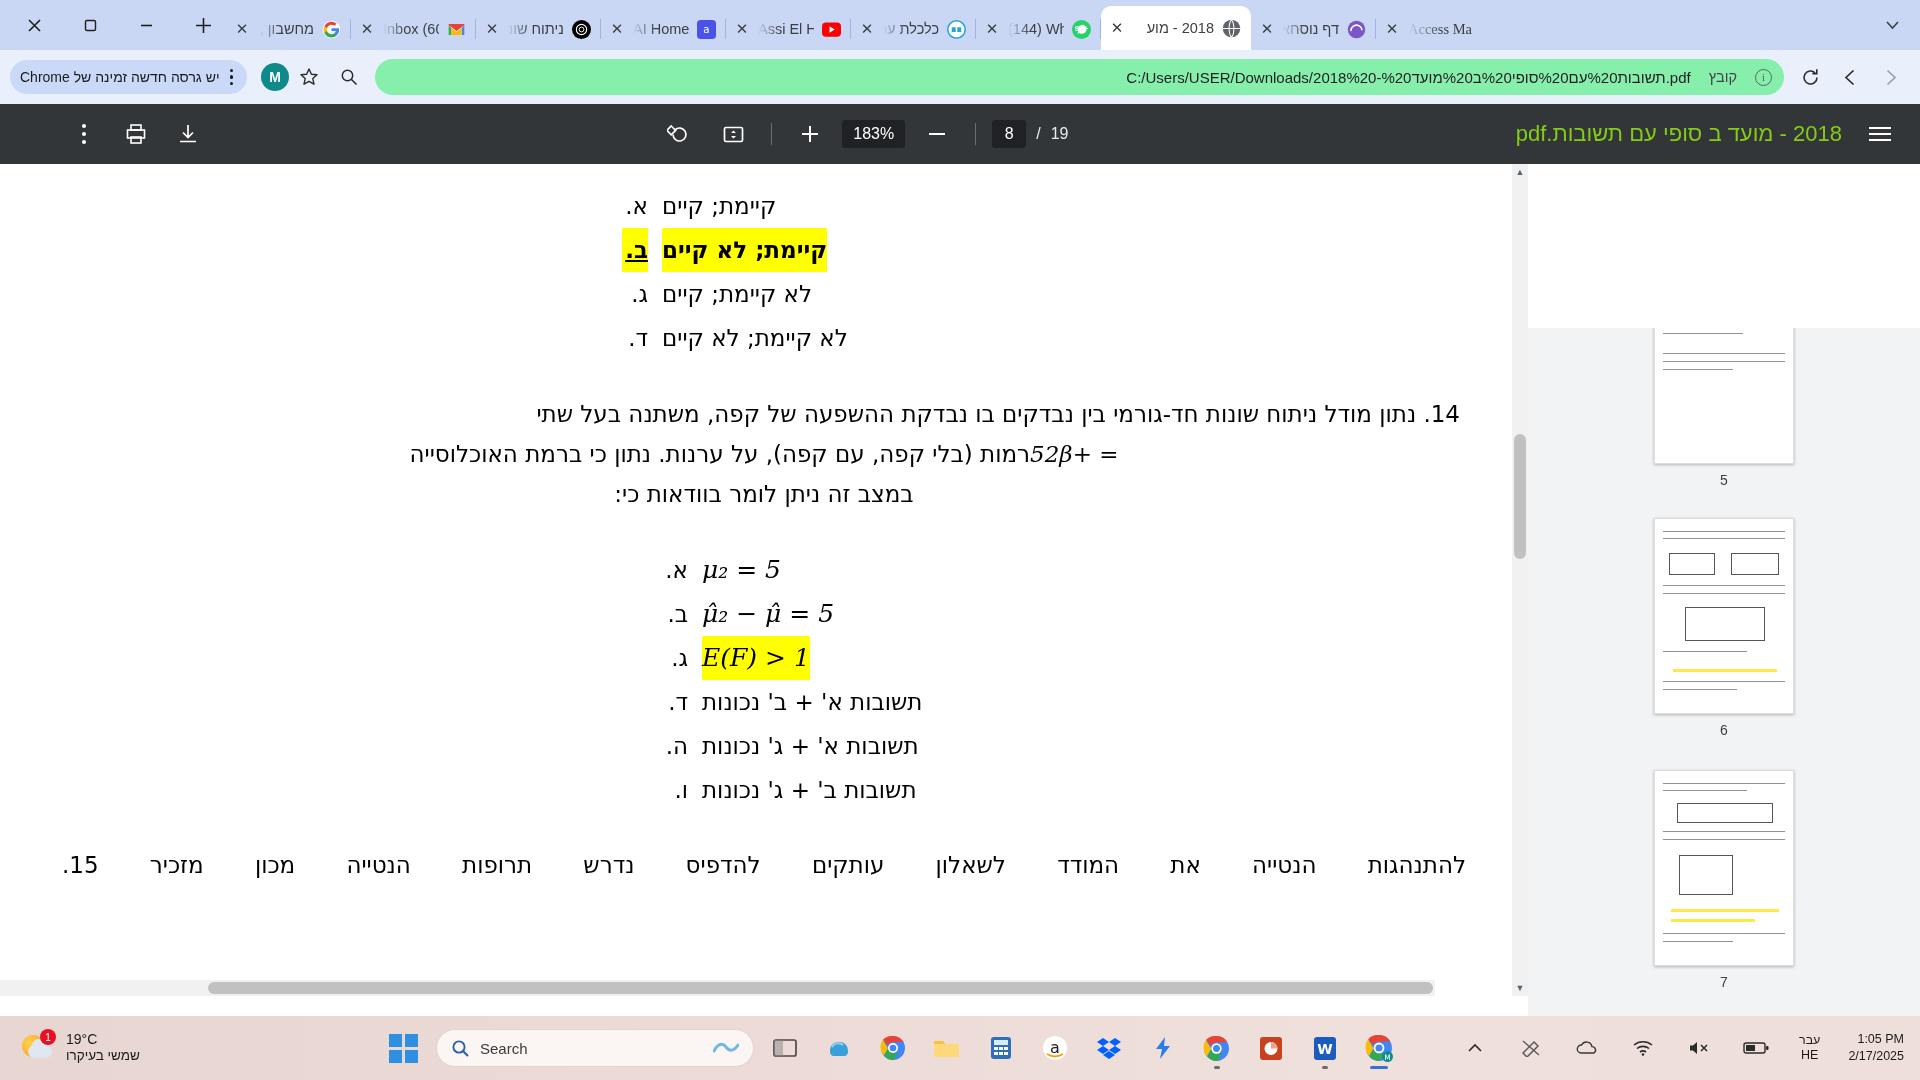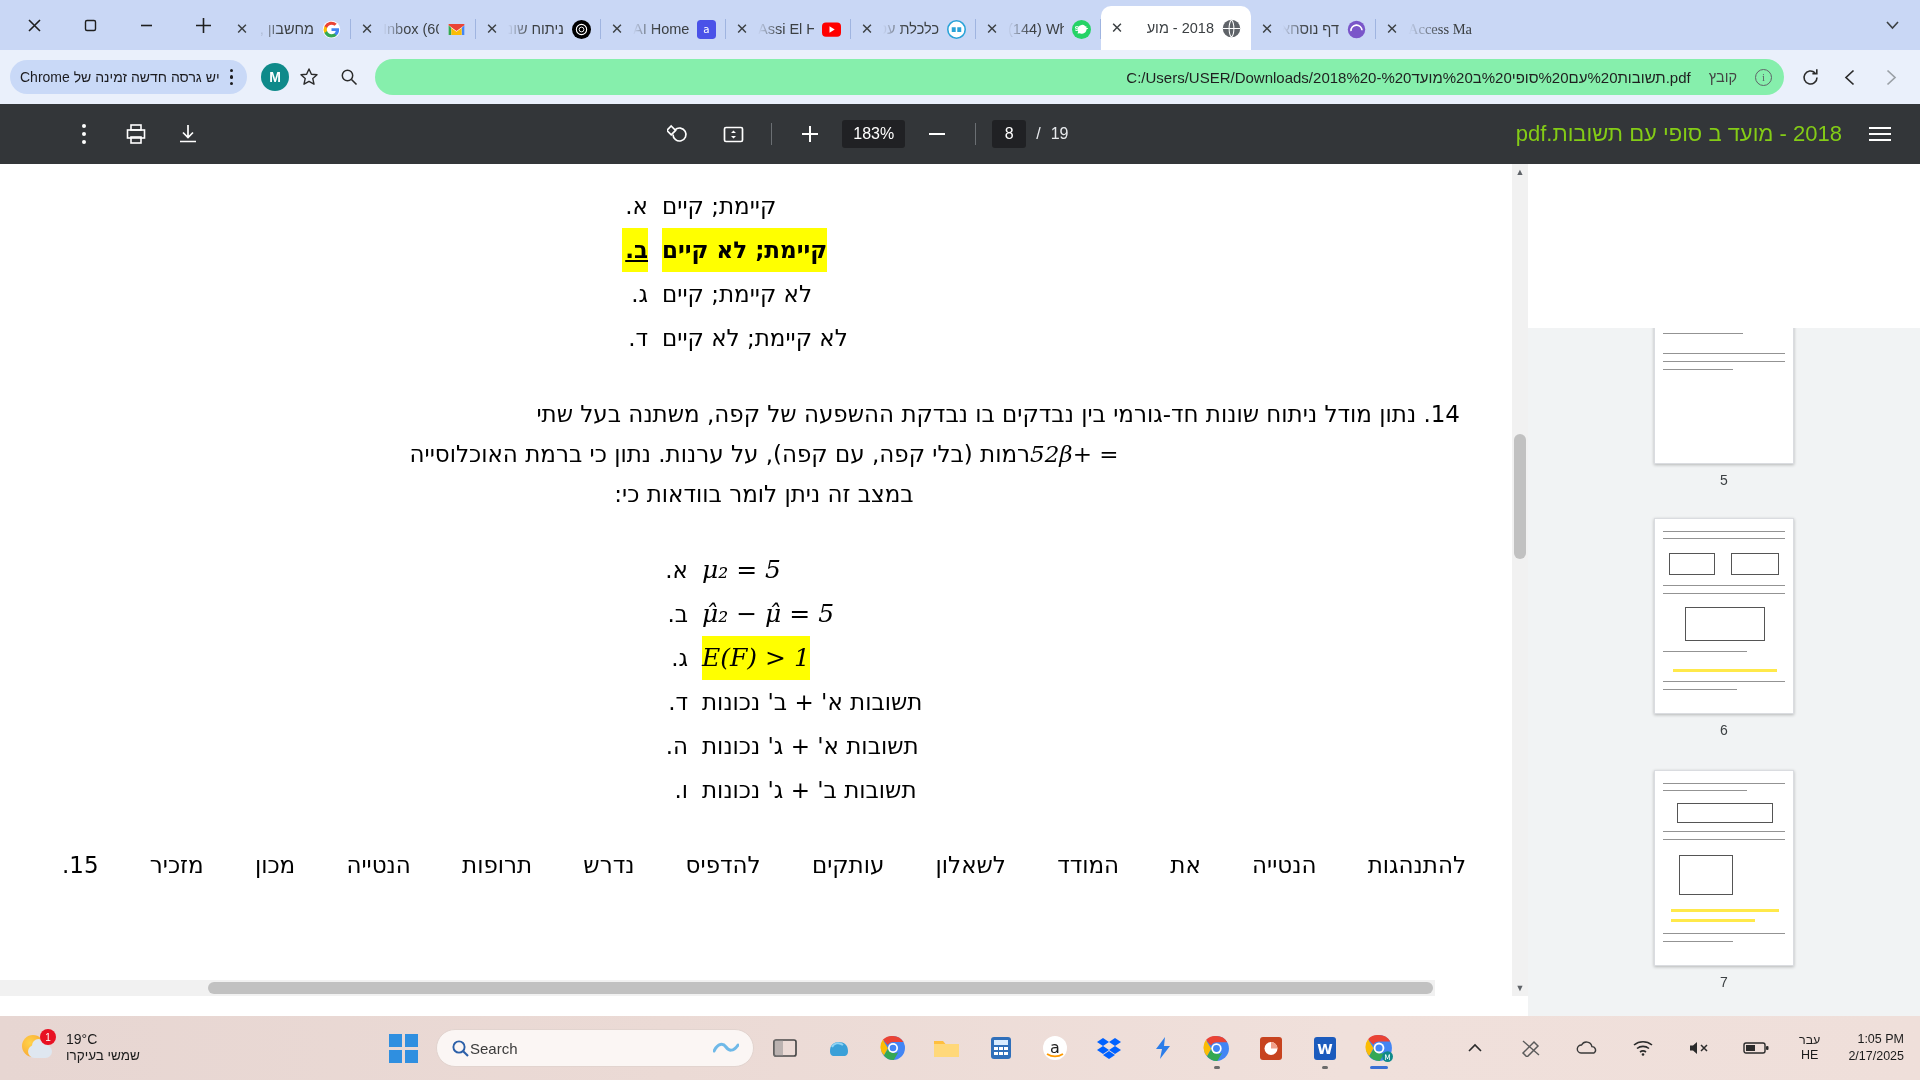--- a/index.html
+++ b/index.html
@@ -188,21 +188,21 @@
   .badge1 { position:absolute; right:0px; top:-2px; width: 16px; height: 16px; border-radius: 50%;
             background: #e81123; color:#fff; font-size: 10px; display:flex; align-items:center; justify-content:center; }
   .wtext { line-height: 1.25; direction: rtl; text-align: right; }
   .wtemp { font-size: 14px; color: #1b1b1b; direction: ltr; text-align: left; }
   .wdesc { font-size: 13.5px; color: #1b1b1b; }
   .tb-center { flex: 1 1 auto; display: flex; align-items: center; justify-content: center; gap: 8px; }
   .winlogo { display: grid; grid-template-columns: 13px 13px; grid-template-rows: 13px 13px; gap: 3px; margin-right: 10px; }
   .winlogo i { background: #2f8fe0; display:block; }
   .searchpill {
     width: 318px; height: 38px; border-radius: 19px; background: #fbf6f4;
-    display: flex; align-items: center; padding: 0 14px; border: 1px solid #e2d4cf;
+    display: flex; align-items: center; gap: 10px; padding: 0 14px; border: 1px solid #e2d4cf;
   }
   .searchpill .lbl { font-size: 15px; color: #3b3b3b; flex: 1 1 auto; }
   .tb-app { width: 46px; height: 46px; display:flex; align-items:center; justify-content:center; position: relative; }
   .tb-app .dot { position: absolute; bottom: 2px; left: 50%; transform: translateX(-50%); width: 6px; height: 3px; border-radius: 2px; background:#6b6b6b; }
   .tray { display: flex; align-items: center; gap: 28px; padding-right: 14px; }
   .lang { font-size: 12.5px; line-height: 1.2; text-align: center; color: #1b1b1b; }
   .clock { font-size: 12.5px; line-height: 1.35; text-align: right; color: #1b1b1b; padding-right: 2px; }
   svg { display: block; }
 </style>
 </head>

